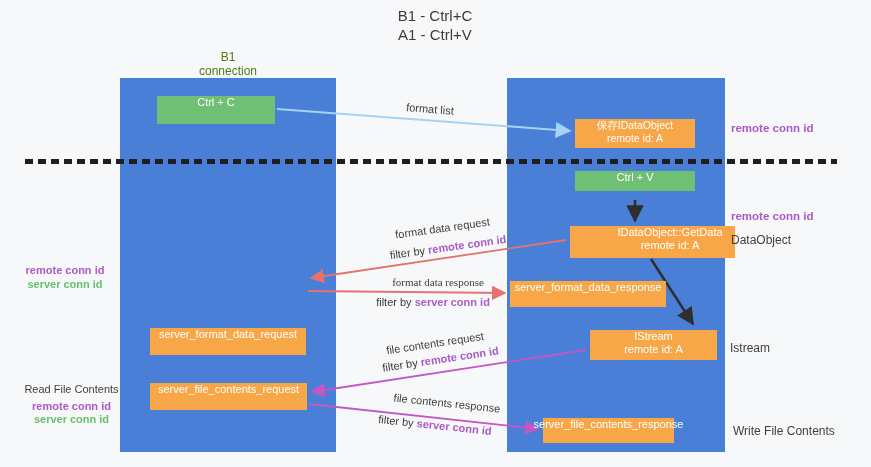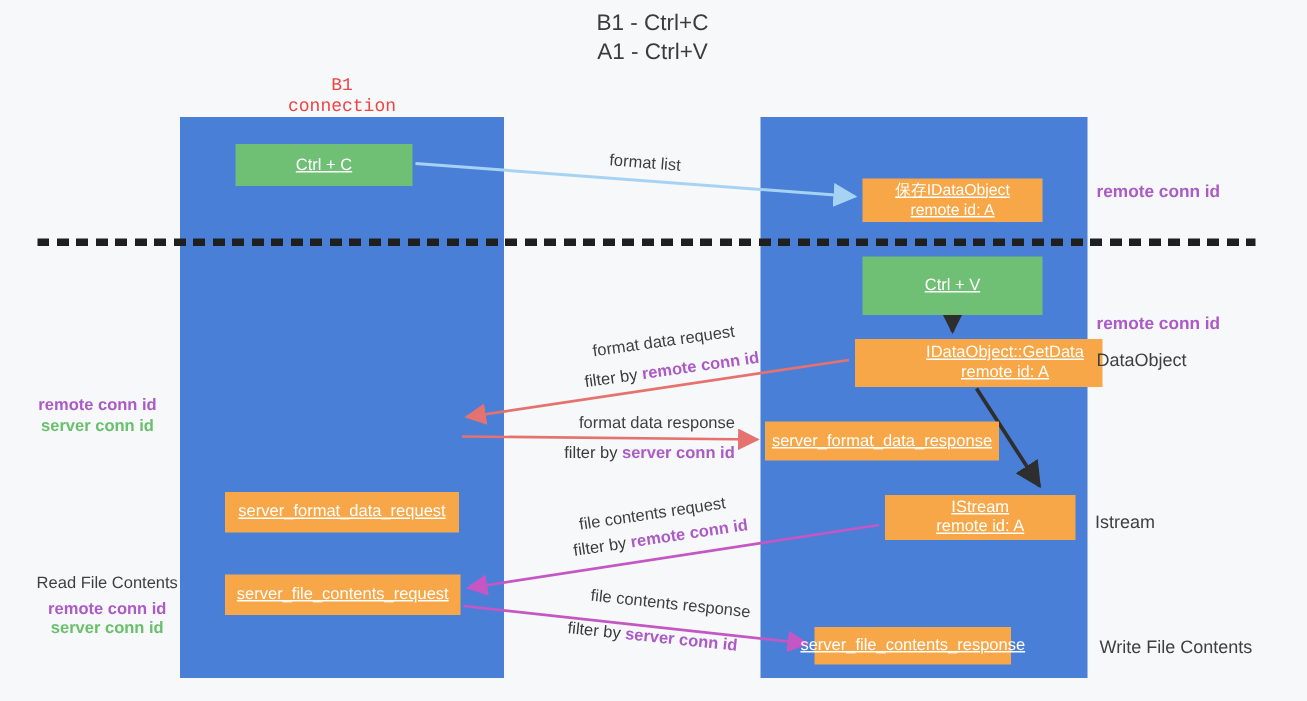--- a/index.html
+++ b/index.html
@@ -13,31 +13,31 @@
   .title{
     position:absolute;left:300px;top:6px;width:270px;text-align:center;
     font-size:15px;line-height:19px;color:#3c3c3c;
   }
   .lane{
     position:absolute;top:78px;height:374px;background:#4a7fd7;
   }
   .lane-left{left:120px;width:216px;}
   .lane-right{left:507px;width:218px;}
   .lane-header{
-    position:absolute;top:50px;text-align:center;font-size:12px;line-height:14px;color:#ef4444;font-family:Liberation Mono, monospace;
+    position:absolute;top:50px;text-align:center;font-size:12px;line-height:14px;color:#4d7c0f;
   }
   .lane-header.left{left:120px;width:216px;}
   .lane-header.right{left:507px;width:218px;}
   .dashed-line{
     position:absolute;left:25px;top:159px;width:812px;height:5px;
     background:repeating-linear-gradient(90deg,#1f1f1f 0 8px,transparent 8px 13px);
   }
   .box{
-    position:absolute;display:flex;flex-direction:column;align-items:center;justify-content:center;
-    color:#ffffff;font-size:11px;line-height:13px;text-align:center;text-decoration:underline;
+    position:absolute;display:flex;flex-direction:column;align-items:center;justify-content:flex-start;
+    color:#ffffff;font-size:11px;line-height:13px;text-align:center;
   }
   .box.orange{background:#f7a747;}
   .box.green{background:#6fbf74;}
   .lbl{
     position:absolute;font-size:11px;color:#3f3f3f;text-align:center;white-space:nowrap;
   }
   .purple{color:#ab5ac6;font-weight:bold;}
   .greentxt{color:#68c06c;font-weight:bold;}
   .blacklbl{color:#3a3a3a;font-weight:normal;}
   .rot-up{transform:rotate(-8deg);}
@@ -90,21 +90,21 @@
     <line x1="309" y1="404" x2="538" y2="429" stroke="#c457c4" stroke-width="1.8" marker-end="url(#ah-magenta)"></line>
   </svg>
 
   <div class="box green" style="left:157px;top:96px;width:118px;height:28px;">
     <div>Ctrl + C</div>
   </div>
   <div class="box orange" style="left:575px;top:119px;width:120px;height:29px;font-size:10.5px;">
     <div>保存IDataObject</div>
     <div>remote id: A</div>
   </div>
-  <div class="box green" style="left:575px;top:171px;width:120px;height:39px;">
+  <div class="box green" style="left:575px;top:171px;width:120px;height:20px;">
     <div>Ctrl + V</div>
   </div>
   <div class="box orange" style="left:570px;top:226px;width:130px;height:32px;padding-left:35px;">
     <div>IDataObject::GetData</div>
     <div>remote id: A</div>
   </div>
   <div class="box orange" style="left:150px;top:284px;width:156px;height:27px;margin-top:44px;">
     <div>server_format_data_request</div>
   </div>
   <div class="box orange" style="left:510px;top:281px;width:156px;height:26px;">
@@ -121,21 +121,21 @@
     <div>server_file_contents_response</div>
   </div>
 
   <div class="lbl rot-dn" style="left:385px;top:103px;width:90px;">format list</div>
 
   <div class="lbl rot-up" style="left:385px;top:222px;width:115px;">format data request</div>
   <div class="lbl rot-up" style="left:383px;top:241px;width:130px;">
     <span class="blacklbl">filter by </span><span class="purple">remote conn id</span>
   </div>
 
-  <div class="lbl" style="left:383px;top:276px;width:110px;">format data response</div>
+  <div class="lbl" style="left:383px;top:276px;width:110px;font-family:Liberation Serif, serif;">format data response</div>
   <div class="lbl" style="left:373px;top:296px;width:120px;">
     <span class="blacklbl">filter by </span><span class="purple">server conn id</span>
   </div>
 
   <div class="lbl rot-up2" style="left:380px;top:337px;width:110px;">file contents request</div>
   <div class="lbl rot-up2" style="left:378px;top:353px;width:125px;">
     <span class="blacklbl">filter by </span><span class="purple">remote conn id</span>
   </div>
 
   <div class="lbl rot-dn2" style="left:388px;top:397px;width:118px;">file contents response</div>

